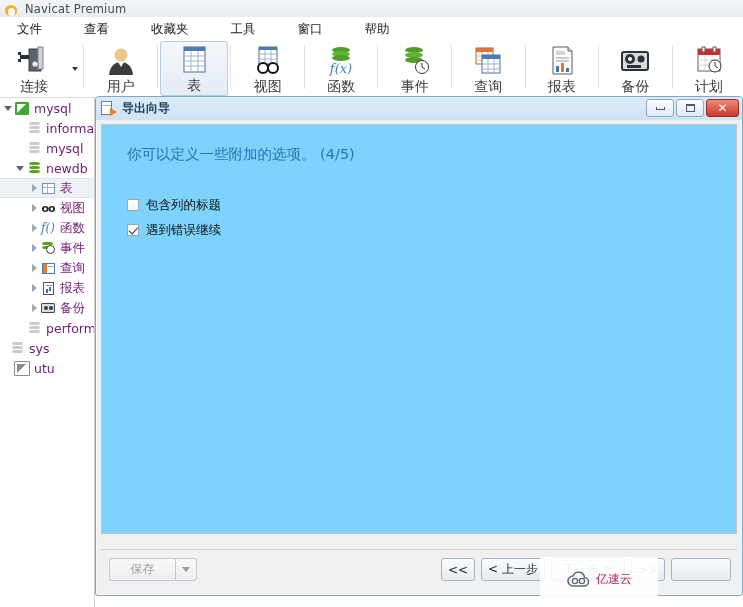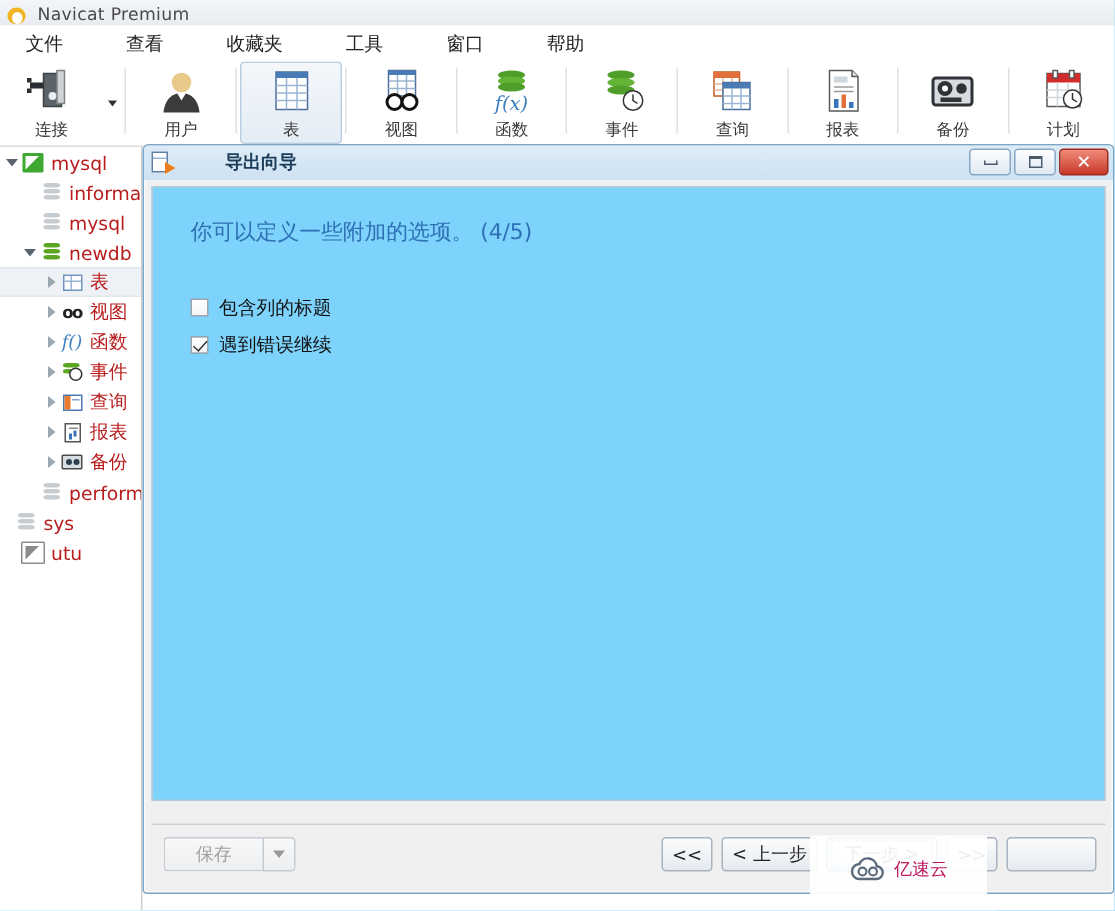--- a/index.html
+++ b/index.html
@@ -116,21 +116,21 @@
     padding-top: 3px;
   }
   .tb-icon {
     height: 32px;
     width: 40px;
     display: flex;
     align-items: center;
     justify-content: center;
   }
   .tb-label {
-    font-size: 11px;
+    font-size: 14px;
     color: #3a3a3a;
     margin-top: 2px;
     white-space: nowrap;
   }
   .tb-sep {
     width: 1px;
     height: 44px;
     background: #e0e0e0;
     margin: 4px 2px 0 2px;
     flex: 0 0 auto;
@@ -198,21 +198,21 @@
   }
   .tree-icon {
     width: 16px; height: 16px;
     flex: 0 0 auto;
     margin-right: 4px;
     display: flex; align-items: center; justify-content: center;
   }
   .tree-label {
     overflow: hidden;
     text-overflow: clip;
-    color: #b91c1c;
+    color: #701a75;
   }
   
   .cyl { width: 11px; height: 13px; position: relative; }
   .cyl .band { position: absolute; left: 0; width: 11px; height: 3px; border-radius: 50%/100%; }
   .cyl.gray .band { background: #c7ccd1; }
   .cyl.green .band { background: #5ba521; }
   .cyl .b1 { top: 0; }
   .cyl .b2 { top: 4px; }
   .cyl .b3 { top: 8px; }
 
@@ -289,21 +289,20 @@
     overflow: hidden;
   }
   .dlg-titlebar {
     height: 23px;
     background: linear-gradient(#dcebf7, #cfe2f2);
     display: flex;
     align-items: center;
     padding-left: 5px;
     box-sizing: border-box;
     position: relative;
-    gap: 28px;
   }
   .dlg-ico {
     width: 15px; height: 15px;
     position: relative;
     margin-right: 6px;
     flex: 0 0 auto;
   }
   .dlg-ico .sheet {
     position: absolute; left: 0; top: 0;
     width: 11px; height: 14px;

